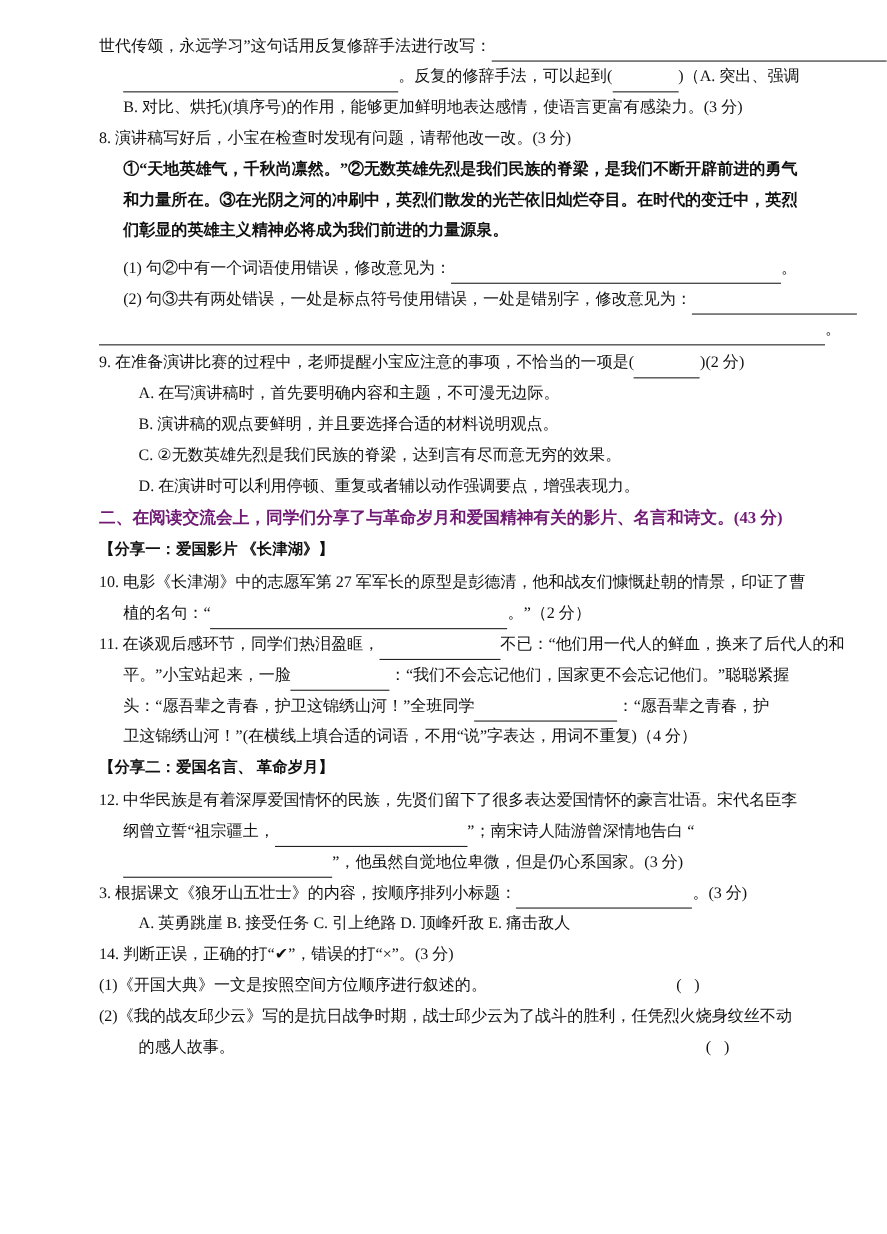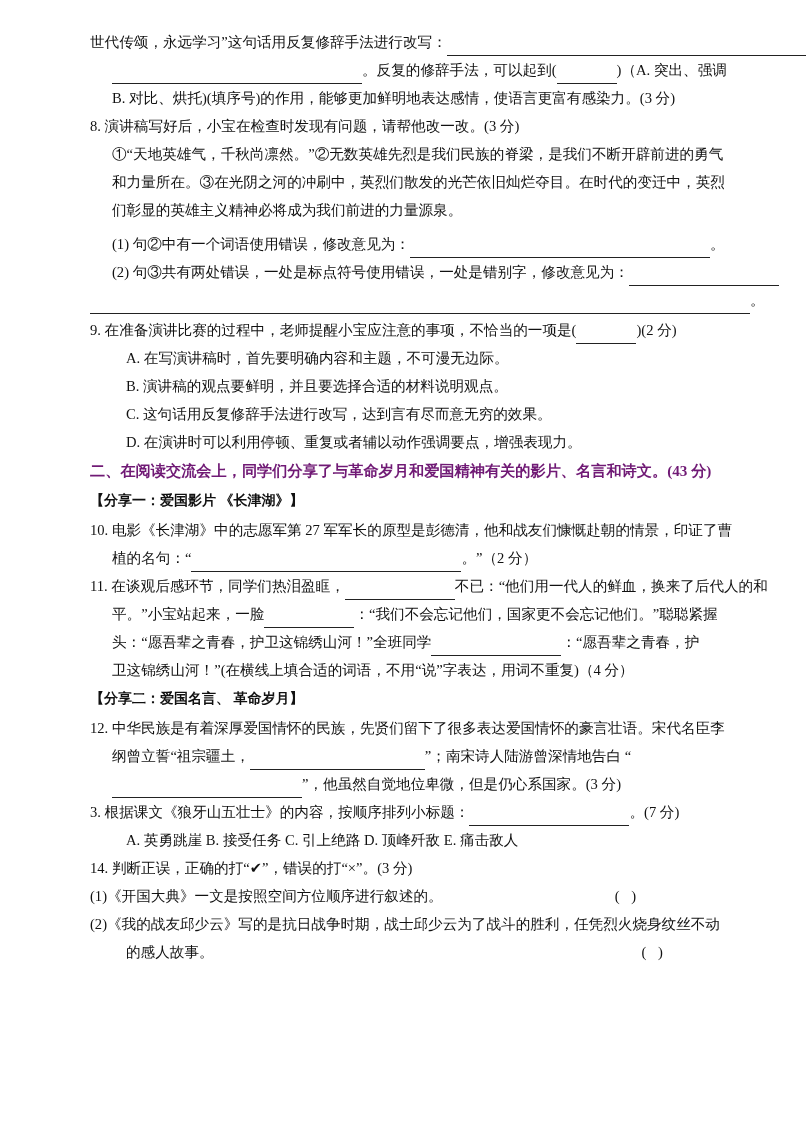--- a/index.html
+++ b/index.html
@@ -62,21 +62,21 @@
     color: #701a75;
     font-weight: bold;
     font-size: 15.2px;
     line-height: 30px;
   }
   .share-title {
     font-weight: bold;
     font-size: 14px;
     line-height: 30px;
   }
-  .bold { font-weight: normal; }
+  .bold { font-weight: bold; }
   .opts-row {
     font-size: 14.6px;
     line-height: 28px;
     padding-left: 36px;
   }
   .sp { display: inline-block; }
   .answer-paren { letter-spacing: 4px; }
 </style>
 </head>
 <body>
@@ -125,21 +125,21 @@
   <div class="line" style="margin-top:2px;">
     <span>9. 在准备演讲比赛的过程中，老师提醒小宝应注意的事项，不恰当的一项是(</span><span class="blank b60"></span><span>)(2 分)</span>
   </div>
   <div class="opts-row">
     <span>A. 在写演讲稿时，首先要明确内容和主题，不可漫无边际。</span>
   </div>
   <div class="opts-row">
     <span>B. 演讲稿的观点要鲜明，并且要选择合适的材料说明观点。</span>
   </div>
   <div class="opts-row">
-    <span>C. 这句话用反复修辞手法进行改写，达到言有尽而意无穷的效果。</span>
+    <span>C. ②无数英雄先烈是我们民族的脊梁，达到言有尽而意无穷的效果。</span>
   </div>
   <div class="opts-row">
     <span>D. 在演讲时可以利用停顿、重复或者辅以动作强调要点，增强表现力。</span>
   </div>
 
   <div class="section-title">
     <span>二、在阅读交流会上，同学们分享了与革命岁月和爱国精神有关的影片、名言和诗文。(43 分)</span>
   </div>
 
   <div class="share-title">
@@ -174,21 +174,21 @@
     <span>12. 中华民族是有着深厚爱国情怀的民族，先贤们留下了很多表达爱国情怀的豪言壮语。宋代名臣李</span>
   </div>
   <div class="line indent1">
     <span>纲曾立誓“祖宗疆土，</span><span class="blank b175"></span><span>”；南宋诗人陆游曾深情地告白 “</span>
   </div>
   <div class="line indent1">
     <span class="blank b190"></span><span>”，他虽然自觉地位卑微，但是仍心系国家。(3 分)</span>
   </div>
 
   <div class="line">
-    <span>3. 根据课文《狼牙山五壮士》的内容，按顺序排列小标题：</span><span class="blank b160"></span><span>。(7 分)</span>
+    <span>3. 根据课文《狼牙山五壮士》的内容，按顺序排列小标题：</span><span class="blank b160"></span><span>。(3 分)</span>
   </div>
   <div class="opts-row">
     <span>A. 英勇跳崖      B. 接受任务      C. 引上绝路      D. 顶峰歼敌      E. 痛击敌人</span>
   </div>
 
   <div class="line">
     <span>14. 判断正误，正确的打“✔”，错误的打“×”。(3 分)</span>
   </div>
   <div class="line">
     <span>(1)《开国大典》一文是按照空间方位顺序进行叙述的。</span><span class="sp" style="width:172px;"></span><span class="answer-paren">(        )</span>

